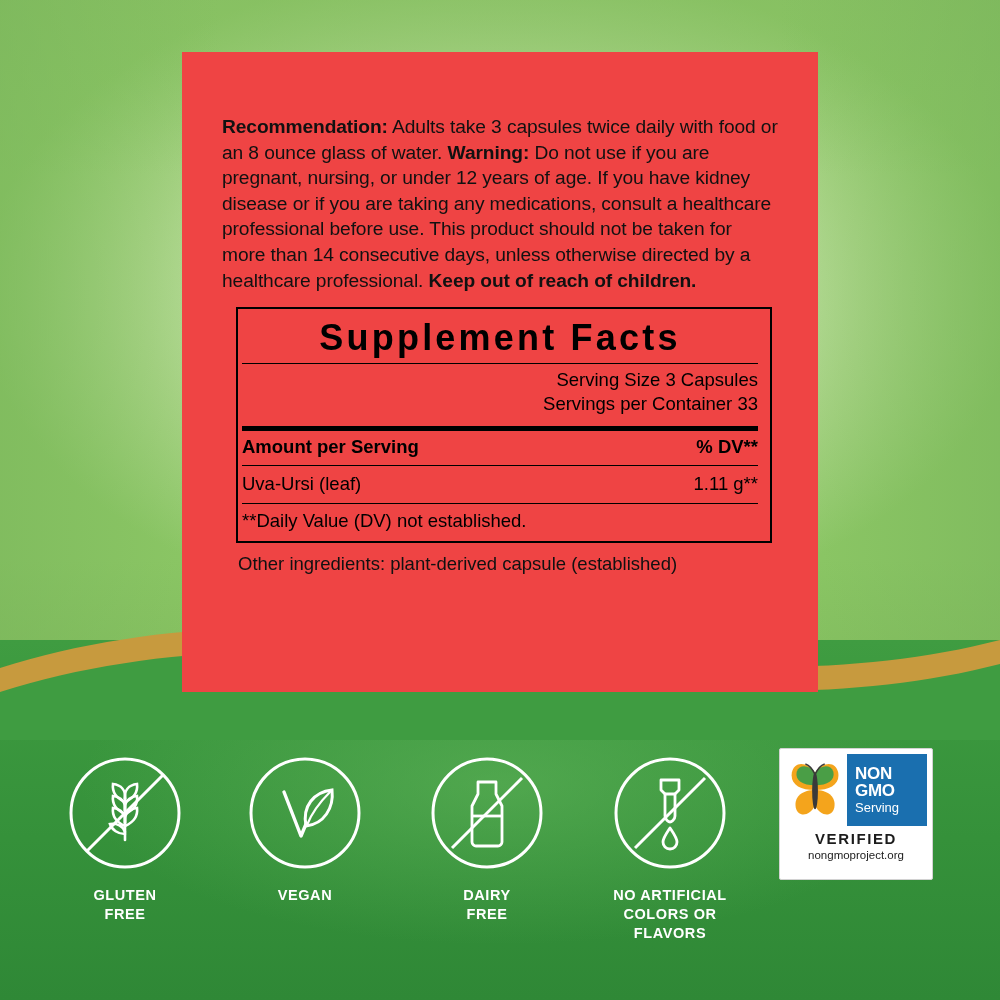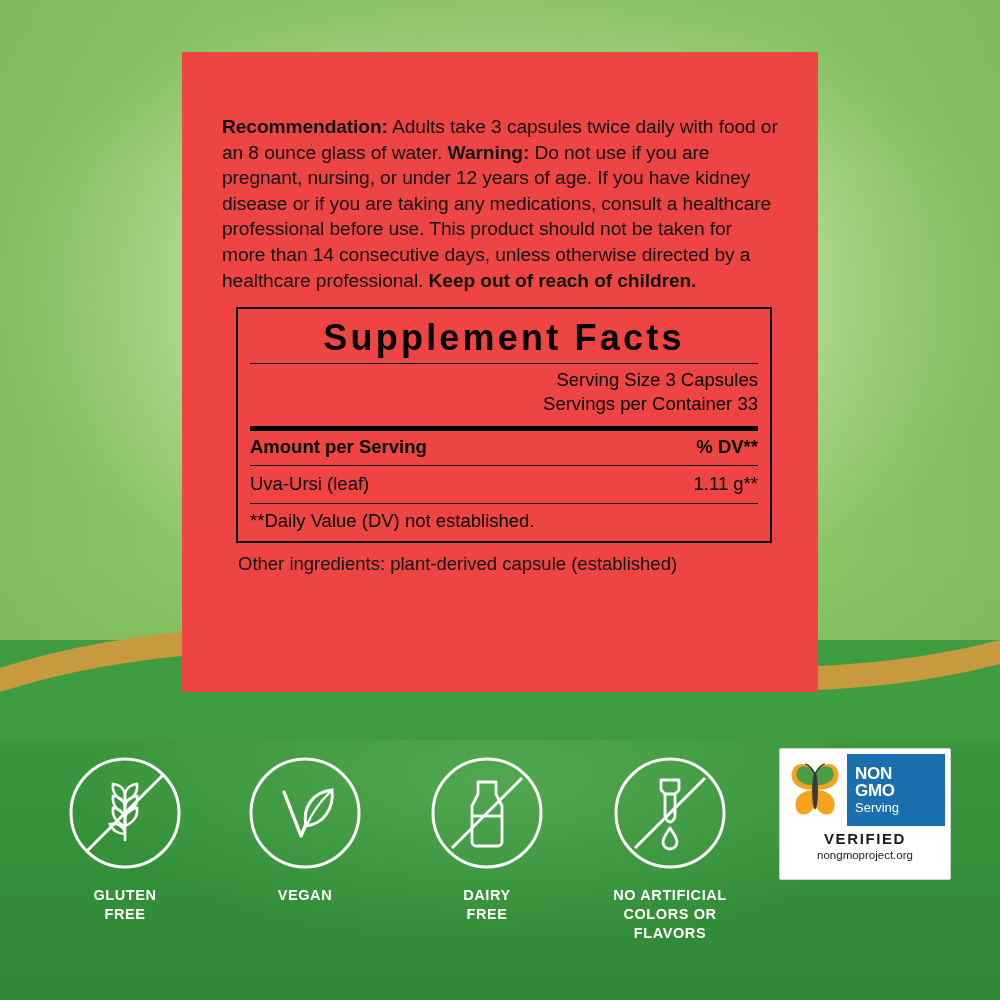--- a/index.html
+++ b/index.html
@@ -78,21 +78,21 @@
     color: #111111;
     letter-spacing: -0.1px;
     margin: 0 0 14px 0;
     text-align: left;
   }
   .recommendation b { font-weight: bold; }
 
   
   .sf-box {
     border: 2.5px solid #000000;
-    padding: 8px 12px 6px 12px;
+    padding: 8px 12px 6px 4px;
     margin: 0 6px 0 14px;
   }
   .sf-title {
     font-size: 36px;
     font-weight: bold;
     letter-spacing: 3.2px;
     color: #000;
     text-align: center;
     line-height: 42px;
     margin-bottom: 4px;
@@ -168,21 +168,21 @@
   .b1 { left: 30px;  top: 14px; }
   .b2 { left: 210px; top: 14px; }
   .b3 { left: 392px; top: 14px; }
   .b4 { left: 575px; top: 14px; }
 
   
   .nongmo {
     position: absolute;
     left: 779px;
     top: 748px;
-    width: 172px;
+    width: 154px;
     height: 132px;
     background: #ffffff;
     border: 1px solid #d2d2d2;
     border-radius: 2px;
     box-sizing: border-box;
     padding: 5px;
   }
   .nongmo-top {
     display: flex;
     height: 72px;

